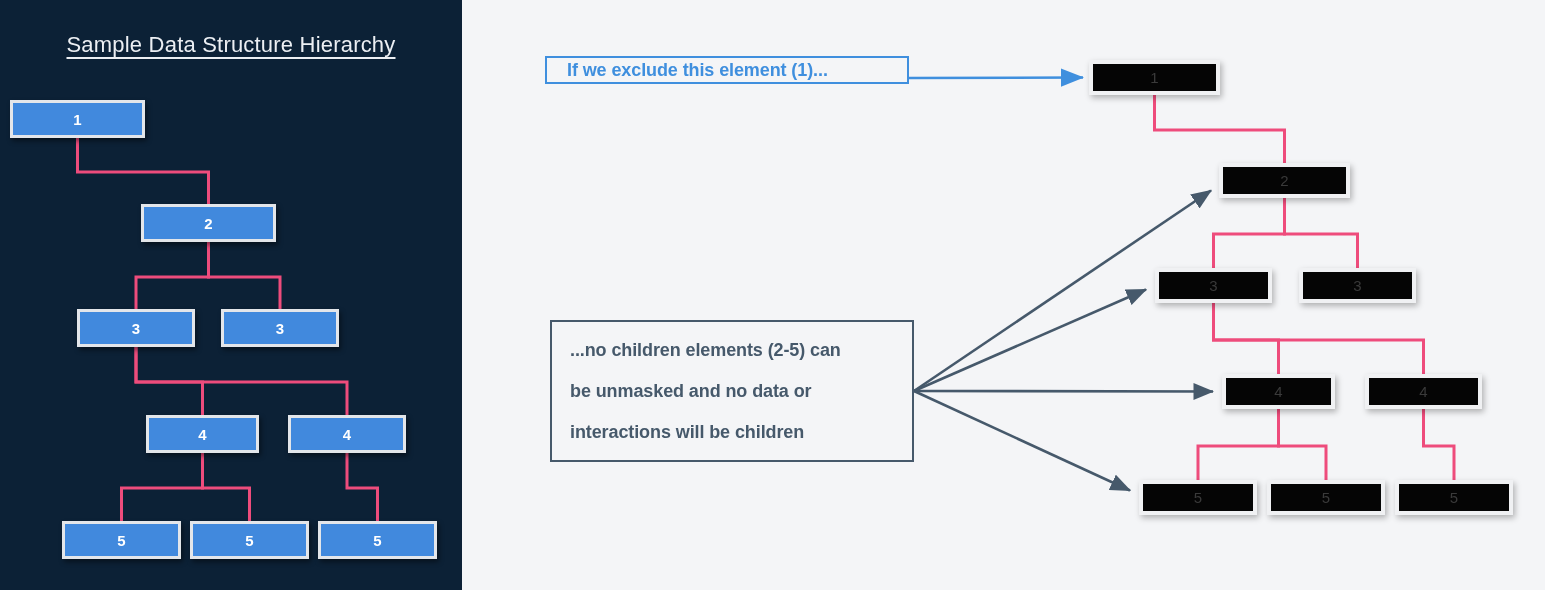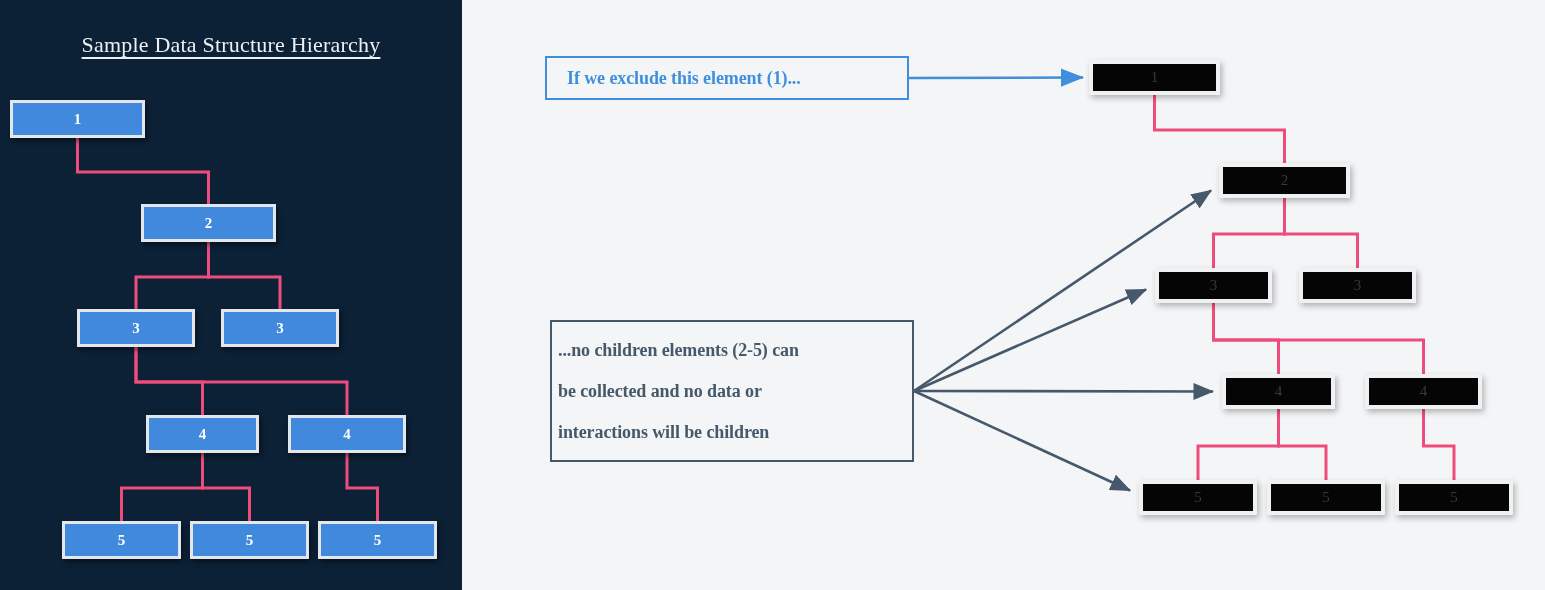--- a/index.html
+++ b/index.html
@@ -5,21 +5,21 @@
   html, body {
     margin: 0;
     padding: 0;
     background: #ffffff;
   }
   #root {
     position: relative;
     width: 1545px;
     height: 590px;
     overflow: hidden;
-    font-family: Liberation Serif, serif;
+    font-family: Liberation Sans, sans-serif;
     background: #701a75;
   }
 
   
   #left-panel {
     position: absolute;
     left: 0; top: 0;
     width: 462px;
     height: 590px;
     background: #0c2136;
@@ -86,36 +86,36 @@
   .callout {
     position: absolute;
     box-sizing: border-box;
     background: #f4f5f7;
     z-index: 4;
     display: flex;
     align-items: center;
   }
   #callout-exclude {
     left: 545px; top: 56px;
-    width: 364px; height: 44px;
+    width: 364px; height: 28px;
     border: 2px solid #3f8fde;
     color: #3f8fde;
     font-size: 18px;
     font-weight: bold;
     padding-left: 20px;
     letter-spacing: -.1px;
   }
   #callout-children {
     left: 550px; top: 320px;
     width: 364px; height: 142px;
     border: 2px solid #46596b;
     color: #46596b;
     font-size: 18px;
     font-weight: bold;
-    padding: 0 6px;
+    padding: 0 18px;
     line-height: 41px;
     letter-spacing: -.1px;
   }
   #callout-children .ln { display: block; }
 </style>
 </head>
 <body>
 
 <div id="root">
 
@@ -221,18 +221,18 @@
       </div>
     </div>
 
   <div class="callout" id="callout-exclude">
     <span>If we exclude this element (1)...</span>
   </div>
 
   <div class="callout" id="callout-children">
     <div>
       <span class="ln">...no children elements (2-5) can</span>
-      <span class="ln">be collected and no data or</span>
+      <span class="ln">be unmasked and no data or</span>
       <span class="ln">interactions will be children</span>
     </div>
   </div>
 
 </div>
 
 </body></html>

